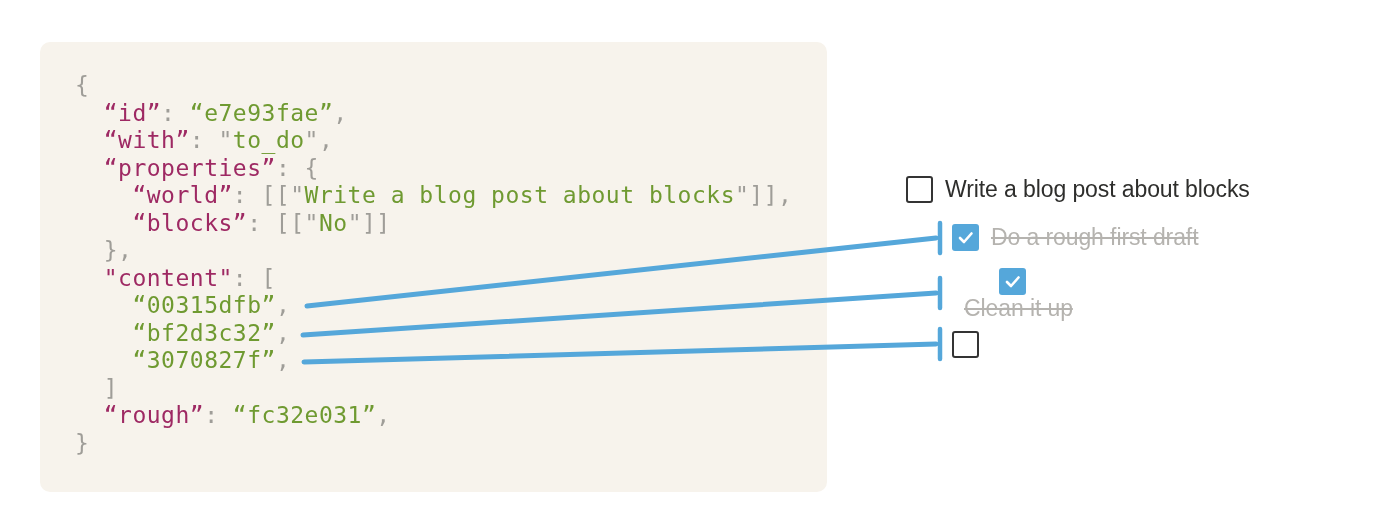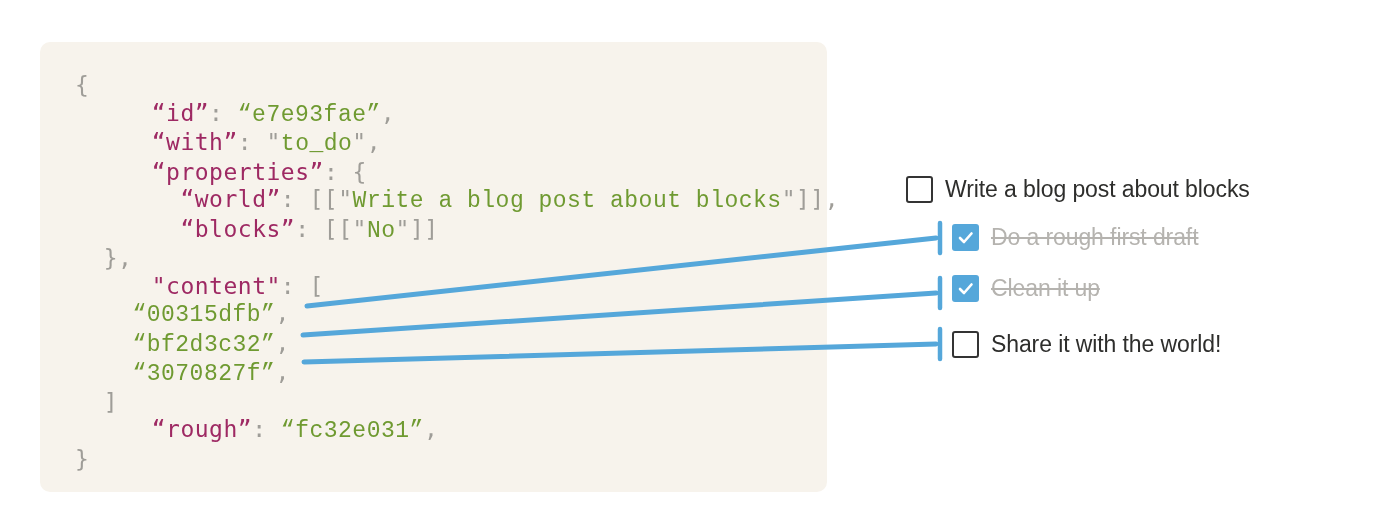--- a/index.html
+++ b/index.html
@@ -5,30 +5,30 @@
   html,body{margin:0;padding:0;background:#ffffff;}
   .canvas{position:relative;width:1400px;height:532px;background:#ffffff;overflow:hidden;
           font-family:"Liberation Sans", sans-serif;}
   
   .code-card{
     position:absolute;left:40px;top:42px;width:787px;height:450px;box-sizing:border-box;
     background:var(--code-bg);border-radius:10px;margin:0;padding:30px 0 0 35px;
     font-family:"DejaVu Sans Mono", monospace;font-size:23px;line-height:27.5px;
     letter-spacing:0.5px;white-space:pre;
   }
-  .tk-k{color:var(--c-key);margin-left:48px;}
-  .tk-s{color:var(--c-str);font-family:Liberation Mono, monospace;}
+  .tk-k{color:var(--c-key);}
+  .tk-s{color:var(--c-str);}
   .tk-p{color:var(--c-pun);}
   
   .connectors{position:absolute;left:0;top:0;width:1400px;height:532px;pointer-events:none;}
   
   .todo-row{position:absolute;display:flex;align-items:center;height:28px;}
   .todo-row:nth-child(1){left:906px;top:175px;}
   .todo-row:nth-child(2){left:952px;top:223px;align-items:flex-end;}
-  .todo-row:nth-child(3){left:952px;top:274px;}
+  .todo-row:nth-child(3){left:952px;top:268px;flex-direction:column;}
   .todo-row:nth-child(4){left:952px;top:330px;}
   .checkbox{width:27px;height:27px;box-sizing:border-box;border-radius:3px;flex:0 0 auto;
             display:flex;align-items:center;justify-content:center;cursor:pointer;}
   .checkbox.unchecked{background:#ffffff;border:2.5px solid var(--c-box);}
   .checkbox.checked{background:var(--c-blue);border:none;}
   .todo-label{margin-left:12px;font-size:23px;letter-spacing:-0.1px;white-space:nowrap;}
   .todo-label.plain{color:var(--c-text);}
   .todo-label.struck{color:var(--c-struck);text-decoration:line-through;
                      text-decoration-thickness:1.8px;}
 </style>
@@ -80,17 +80,16 @@
       <div class="todo-row">
         <span class="checkbox checked">
           <svg width="19" height="19" viewBox="0 0 19 19">
             <path d="M4 10 L8 14 L15.5 5.5" stroke="#ffffff" stroke-width="2.6" fill="none" stroke-linecap="round" stroke-linejoin="round"></path>
           </svg>
         </span>
         <span class="todo-label struck">Clean it up</span>
       </div>
       <div class="todo-row">
         <span class="checkbox unchecked"></span>
-        <span class="todo-label plain">Share it with the world!</span>
       </div>
     </div>
 
 </div>
 
 </body></html>

